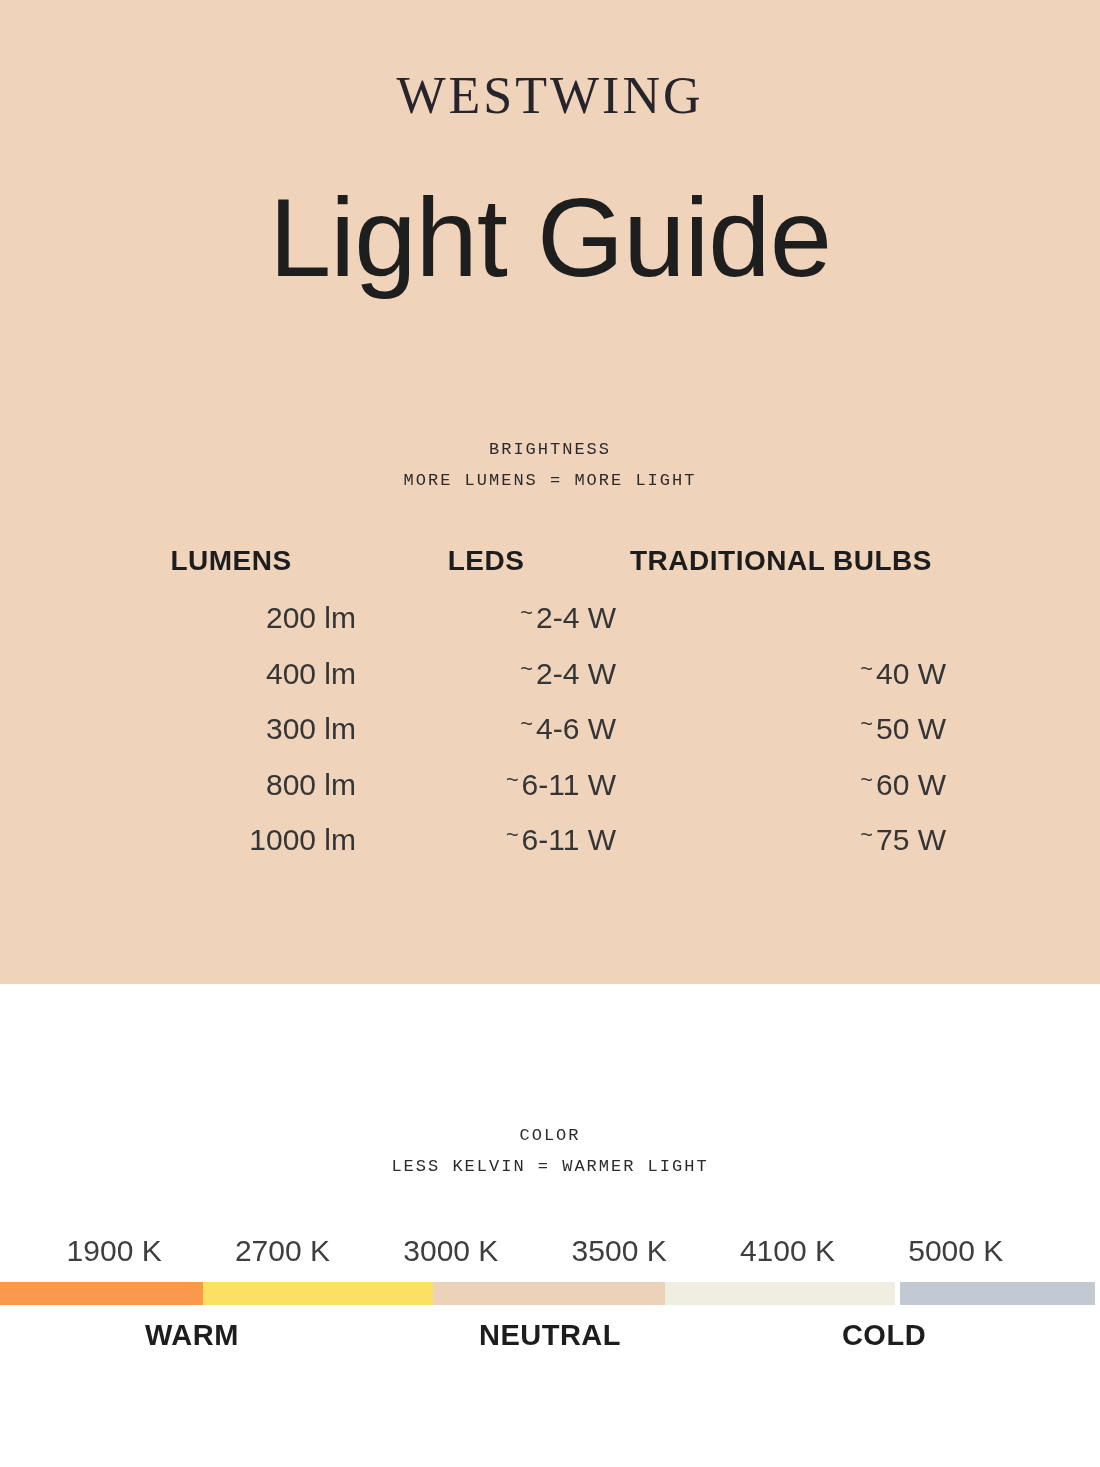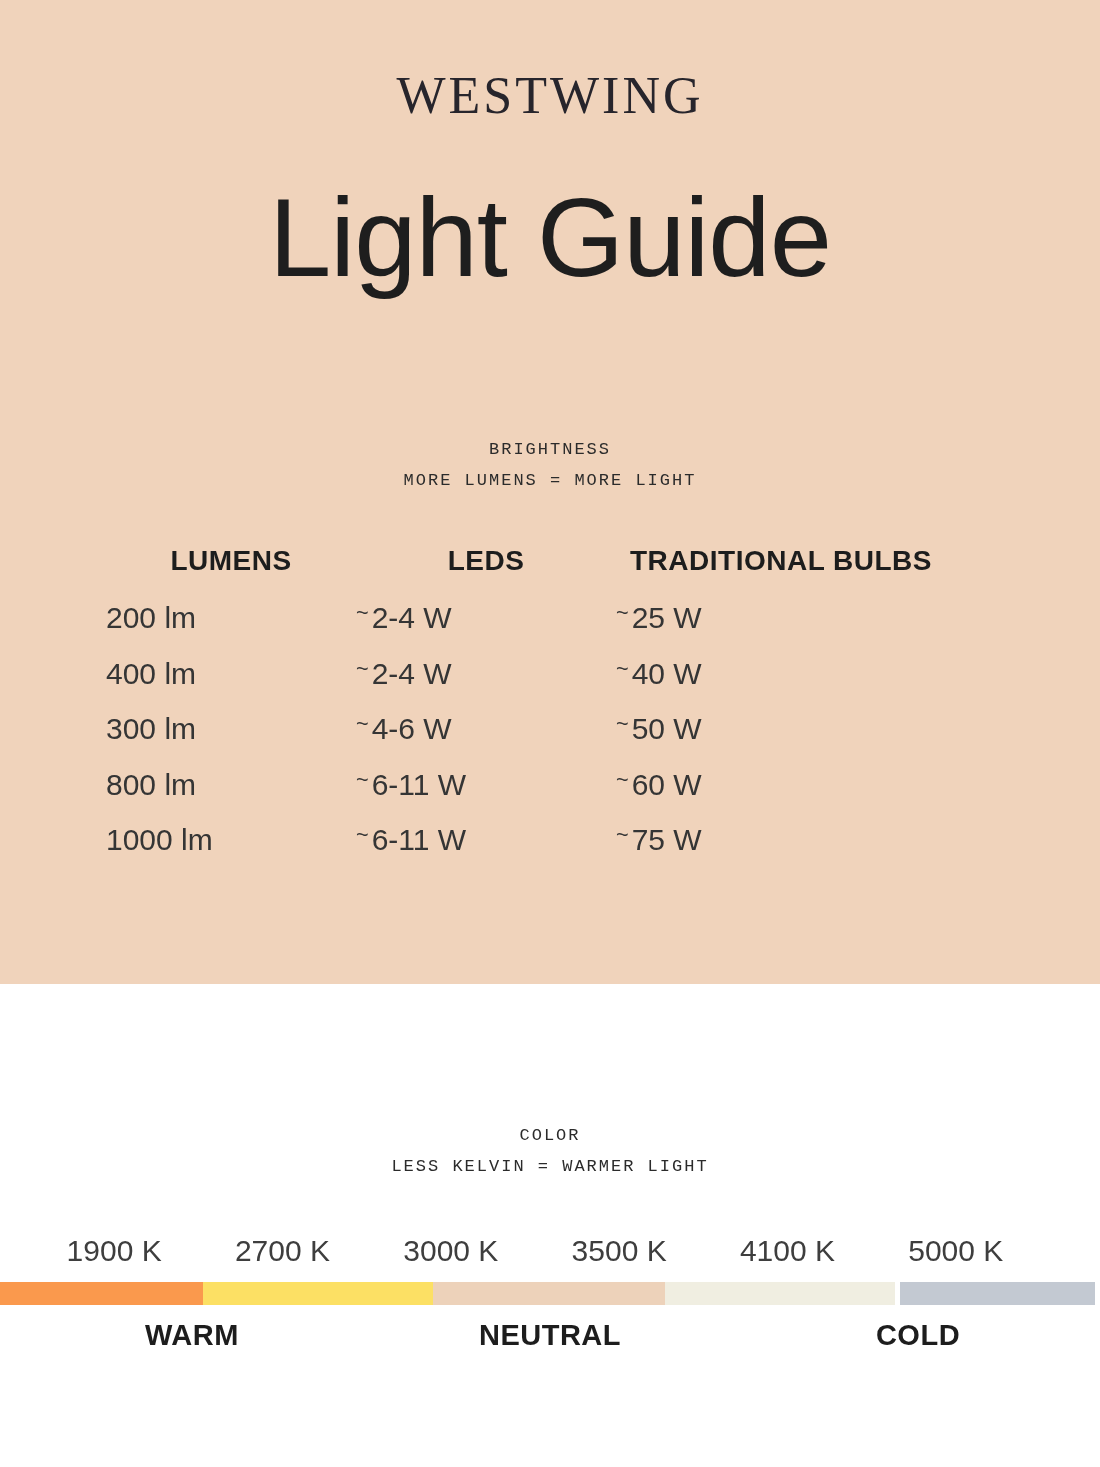--- a/index.html
+++ b/index.html
@@ -58,21 +58,21 @@
     font-weight: bold;
     font-size: 28px;
     line-height: 34px;
     letter-spacing: 0.5px;
     text-align: center;
     color: #1D1D1D;
   }
   .td {
     font-size: 30px;
     line-height: 52.5px;
-    text-align: left;
+    text-align: right;
     color: #353535;
   }
   .approx {
     display: inline-block;
     font-size: 0.72em;
     transform: translateY(-8px);
     margin-right: 3px;
   }
 
   
@@ -107,21 +107,21 @@
     transform: translateX(-50%);
     font-weight: bold;
     font-size: 29px;
     line-height: 34px;
     letter-spacing: 0.5px;
     color: #1D1D1D;
     white-space: nowrap;
   }
   .temp-label:nth-child(1) { left: 192px; }
   .temp-label:nth-child(2) { left: 550px; }
-  .temp-label:nth-child(3) { left: 918px; }
+  .temp-label:nth-child(3) { left: 884px; }
 </style>
 </head>
 <body style="--top-bg: #F0D3BB; --bottom-bg: #FFFFFF; --text-color: #1E1E1E;">
 
 <div class="page">
 
   <section class="top">
     <div class="brand">WESTWING</div>
     <h1 class="title">Light Guide</h1>
 
@@ -132,21 +132,20 @@
 
     <div class="lumens-table" id="lumens-table">
         <div class="trow thead-row">
           <div class="th">LUMENS</div>
           <div class="th">LEDS</div>
           <div class="th">TRADITIONAL BULBS</div>
         </div>
         <div class="trow">
           <div class="td">200 lm</div>
           <div class="td"><span class="approx">~</span><span>2-4 W</span></div>
-          <div class="td"><span class="approx">~</span><span>25 W</span></div>
         </div>
         <div class="trow">
           <div class="td">400 lm</div>
           <div class="td"><span class="approx">~</span><span>2-4 W</span></div>
           <div class="td"><span class="approx">~</span><span>40 W</span></div>
         </div>
         <div class="trow">
           <div class="td">300 lm</div>
           <div class="td"><span class="approx">~</span><span>4-6 W</span></div>
           <div class="td"><span class="approx">~</span><span>50 W</span></div>

